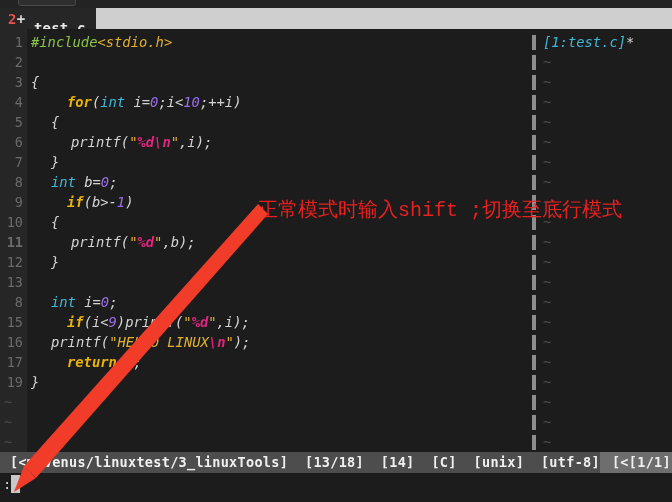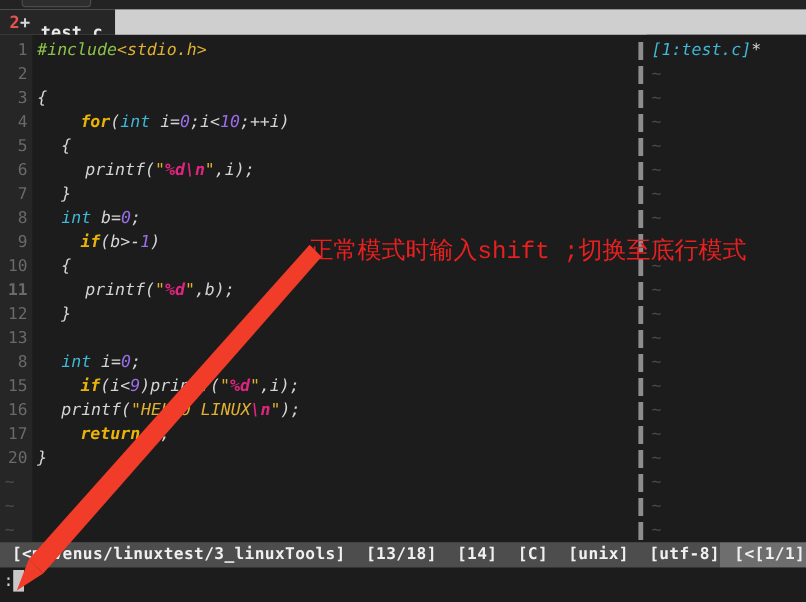--- a/index.html
+++ b/index.html
@@ -279,21 +279,21 @@
           <div class="lnum" style="top: 143px;">8</div>
           <div class="lnum" style="top: 163px;">9</div>
           <div class="lnum" style="top: 183px;">10</div>
           <div class="lnum" style="top: 203px; font-weight: bold;">11</div>
           <div class="lnum" style="top: 223px; padding-left: 36px;">12</div>
           <div class="lnum" style="top: 243px;">13</div>
           <div class="lnum" style="top: 263px;">8</div>
           <div class="lnum" style="top: 283px;">15</div>
           <div class="lnum" style="top: 303px;">16</div>
           <div class="lnum" style="top: 323px; padding-left: 48px;">17</div>
-          <div class="lnum" style="top: 343px;">20</div>
+          <div class="lnum" style="top: 343px;">19</div>
           <div class="tilde-l" style="top: 363px;">~</div>
           <div class="tilde-l" style="top: 383px;">~</div>
           <div class="tilde-l" style="top: 403px;">~</div>
         </div>
       <div id="codearea">
           <div class="cline" style="top: 3px; left: 4px;"><span class="t-pre">#include</span><span class="t-inc">&lt;stdio.h&gt;</span></div>
           <div class="cline" style="top: 43px; left: 4px;"><span class="t-brace">{</span></div>
           <div class="cline" style="top: 63px; left: 24px;"><span class="t-kw">for</span><span class="t-plain">(</span><span class="t-type">int</span><span class="t-plain"> i=</span><span class="t-num">0</span><span class="t-plain">;i&lt;</span><span class="t-num">10</span><span class="t-plain">;++i)</span></div>
           <div class="cline" style="top: 83px; left: 24px;"><span class="t-brace">{</span></div>
           <div class="cline" style="top: 103px; left: 44px;"><span class="t-plain">printf(</span><span class="t-str">"</span><span class="t-esc">%d</span><span class="t-esc">\n</span><span class="t-str">"</span><span class="t-plain">,i);</span></div>

